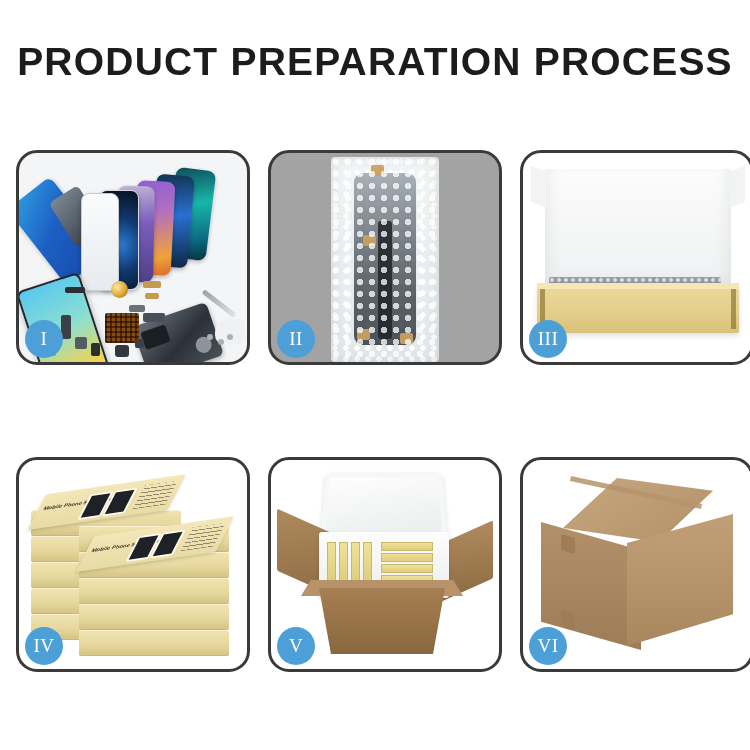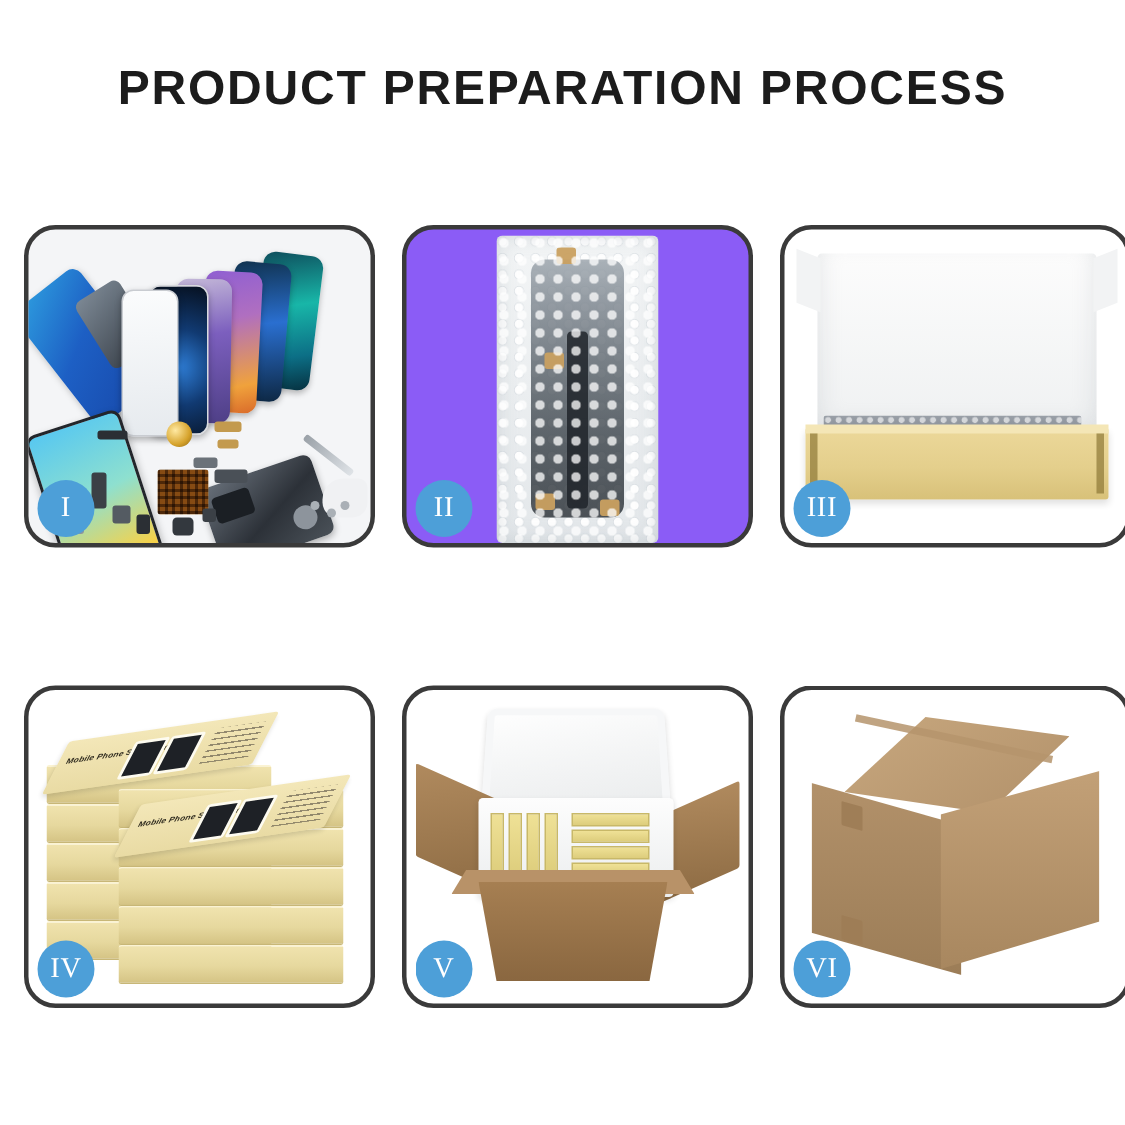--- a/index.html
+++ b/index.html
@@ -5,21 +5,21 @@
   html,body{margin:0;padding:0;}
   body{
     width:750px;height:750px;
     background:#ffffff;
     font-family:"Liberation Sans",sans-serif;
     overflow:hidden;
     position:relative;
   }
   .header{position:absolute;left:0;top:0;width:750px;text-align:center;}
   .title{
-    font-size:32px;font-weight:700;color:#1c1c1c;
+    font-size:39px;font-weight:700;color:#1c1c1c;
     letter-spacing:1.2px;line-height:1;
     margin-top:42px;white-space:nowrap;
   }
   .subtitle{
     font-size:14.6px;font-weight:400;color:#262626;
     margin-top:13px;letter-spacing:.2px;white-space:nowrap;
   }
   .grid{
     position:absolute;left:16px;top:150px;
     width:738px;
@@ -117,21 +117,21 @@
     background:linear-gradient(90deg,#9aa1a8,#dfe3e7);transform:rotate(38deg);border-radius:2px;}
   .tweez::after{content:"";position:absolute;right:-4px;top:18px;width:30px;height:26px;
     background:#f0f1f3;border-radius:14px 6px 10px 10px;}
   .screws{position:absolute;right:14px;bottom:14px;width:26px;height:14px;}
   .screws i{position:absolute;width:6px;height:6px;border-radius:50%;background:#aab0b6;}
   .screws i:nth-child(1){left:0;top:0;}
   .screws i:nth-child(2){left:11px;top:5px;}
   .screws i:nth-child(3){left:20px;top:0px;}
 
   
-  .p2{background:#8b5cf6;}
+  .p2{background:#a3a3a3;}
   .pouch{
     position:absolute;left:50%;top:4px;transform:translateX(-50%);
     width:108px;height:205px;
     background:
       radial-gradient(circle at 4px 4px,rgba(255,255,255,.95) 2.6px,rgba(205,212,218,.55) 3.2px,transparent 3.6px) 0 0/11px 11px,
       linear-gradient(180deg,#f3f5f6,#e3e7ea);
     border-radius:4px;
     box-shadow:inset 0 0 14px rgba(150,160,170,.35);
   }
   .inner-part{

